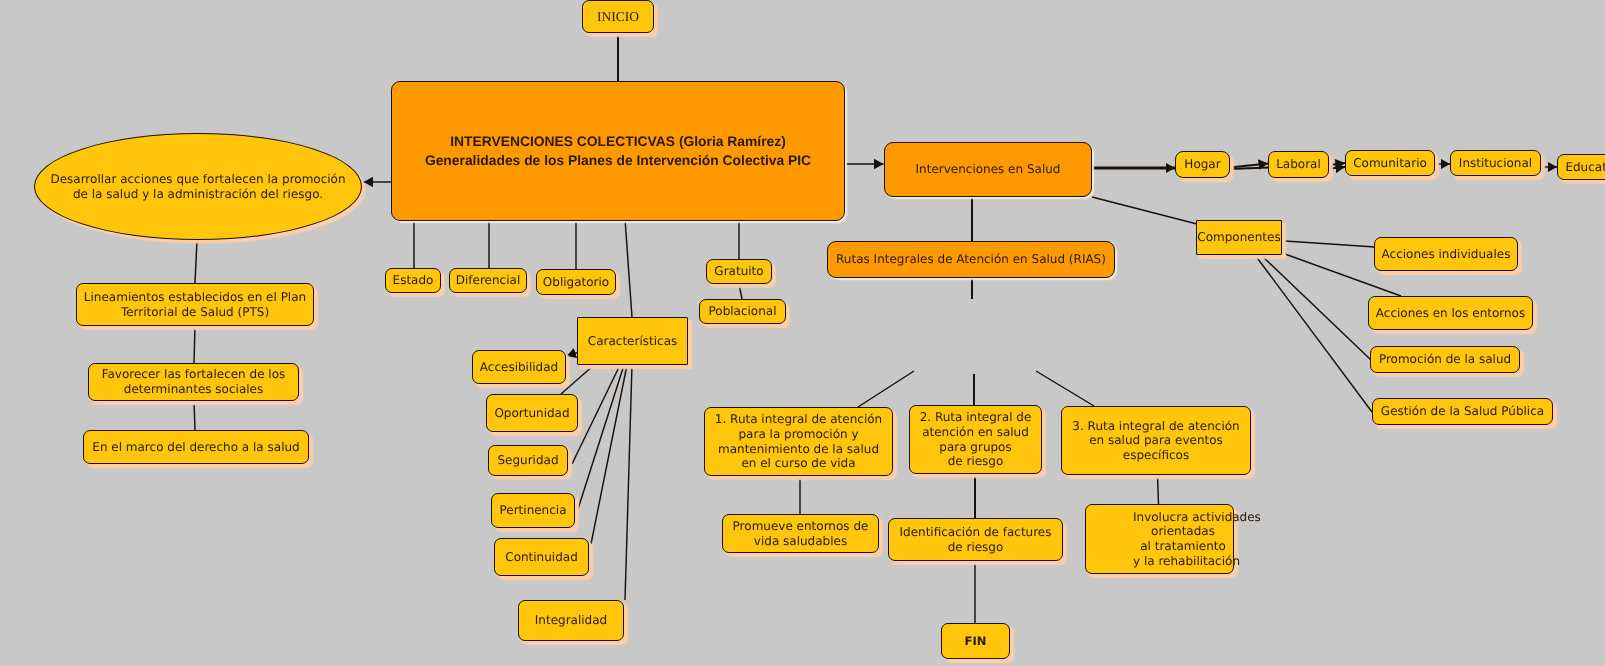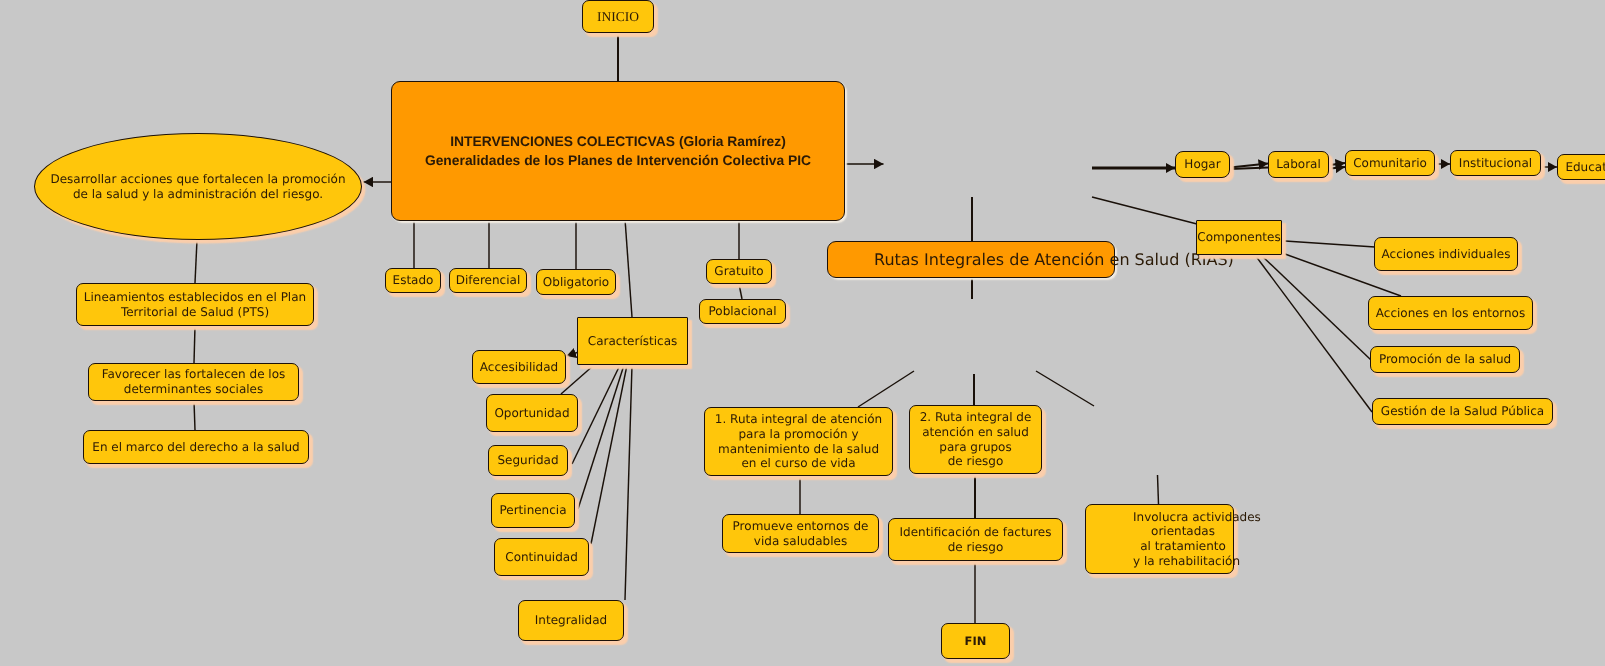--- a/index.html
+++ b/index.html
@@ -121,28 +121,34 @@
     </div>
   <div class="node rr" style="left:457px;top:493px;width:84px;height:35px;font-size:12px;">
       <span class="tw"><span>Pertinencia</span></span>
     </div>
   <div class="node rr" style="left:460px;top:538px;width:95px;height:38px;font-size:12px;">
       <span class="tw"><span>Continuidad</span></span>
     </div>
   <div class="node rr" style="left:484px;top:600px;width:106px;height:41px;font-size:12px;">
       <span class="tw"><span>Integralidad</span></span>
     </div>
-  <div class="node sq orange" style="left:793px;top:241px;width:288px;height:37px;font-size:16px;padding-left:46px;">
+  <div class="node sq orange" style="left:850px;top:142px;width:208px;height:55px;font-size:12px;">
+      <span class="tw"><span>Intervenciones en Salud</span></span>
+    </div>
+  <div class="node sq orange" style="left:793px;top:241px;width:288px;height:37px;font-size:12px;">
       <span class="tw"><span>Rutas Integrales de Atención en Salud (RIAS)</span></span>
     </div>
   <div class="node rr" style="left:670px;top:407px;width:189px;height:69px;font-size:12px;">
       <span class="tw"><span>1. Ruta integral de atención</span><br><span>para la promoción y</span><br><span>mantenimiento de la salud</span><br><span>en el curso de vida</span></span>
     </div>
   <div class="node rr" style="left:875px;top:405px;width:133px;height:69px;font-size:12px;">
       <span class="tw"><span>2. Ruta integral de</span><br><span>atención en salud</span><br><span>para grupos</span><br><span>de riesgo</span></span>
+    </div>
+  <div class="node rr" style="left:1027px;top:406px;width:190px;height:69px;font-size:12px;">
+      <span class="tw"><span>3. Ruta integral de atención</span><br><span>en salud para eventos</span><br><span>específicos</span></span>
     </div>
   <div class="node rr" style="left:688px;top:514px;width:157px;height:39px;font-size:12px;">
       <span class="tw"><span>Promueve entornos de</span><br><span>vida saludables</span></span>
     </div>
   <div class="node rr" style="left:854px;top:518px;width:175px;height:43px;font-size:12px;">
       <span class="tw"><span>Identificación de factures</span><br><span>de riesgo</span></span>
     </div>
   <div class="node rr" style="left:1051px;top:504px;width:149px;height:70px;font-size:12px;padding-left:47px;">
       <span class="tw"><span>Involucra actividades</span><br><span>orientadas</span><br><span>al tratamiento</span><br><span>y la rehabilitación</span></span>
     </div>

